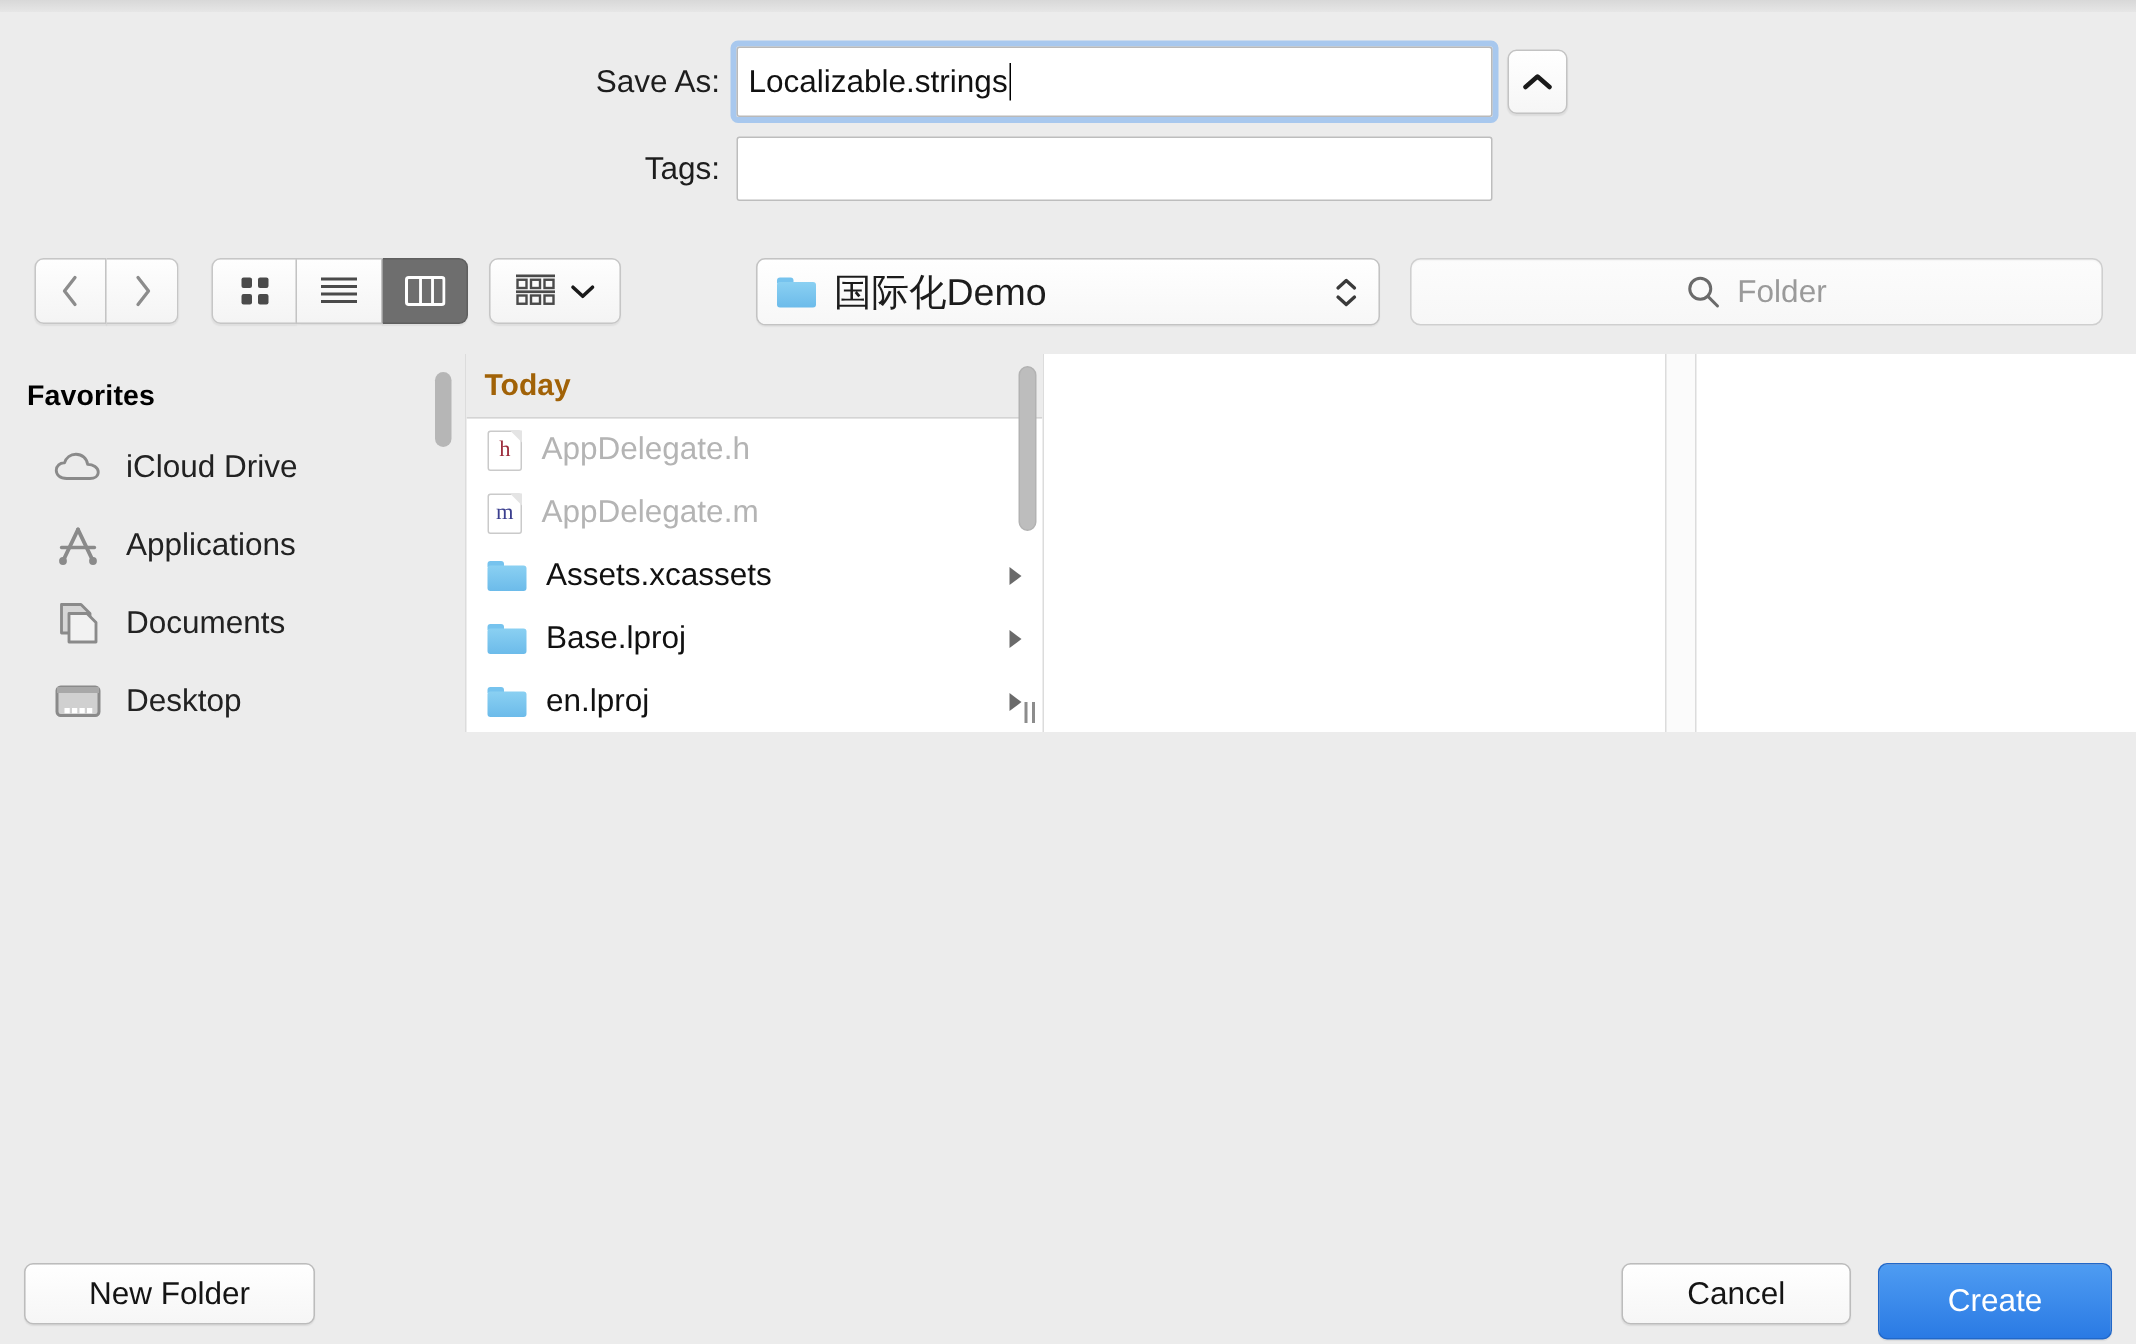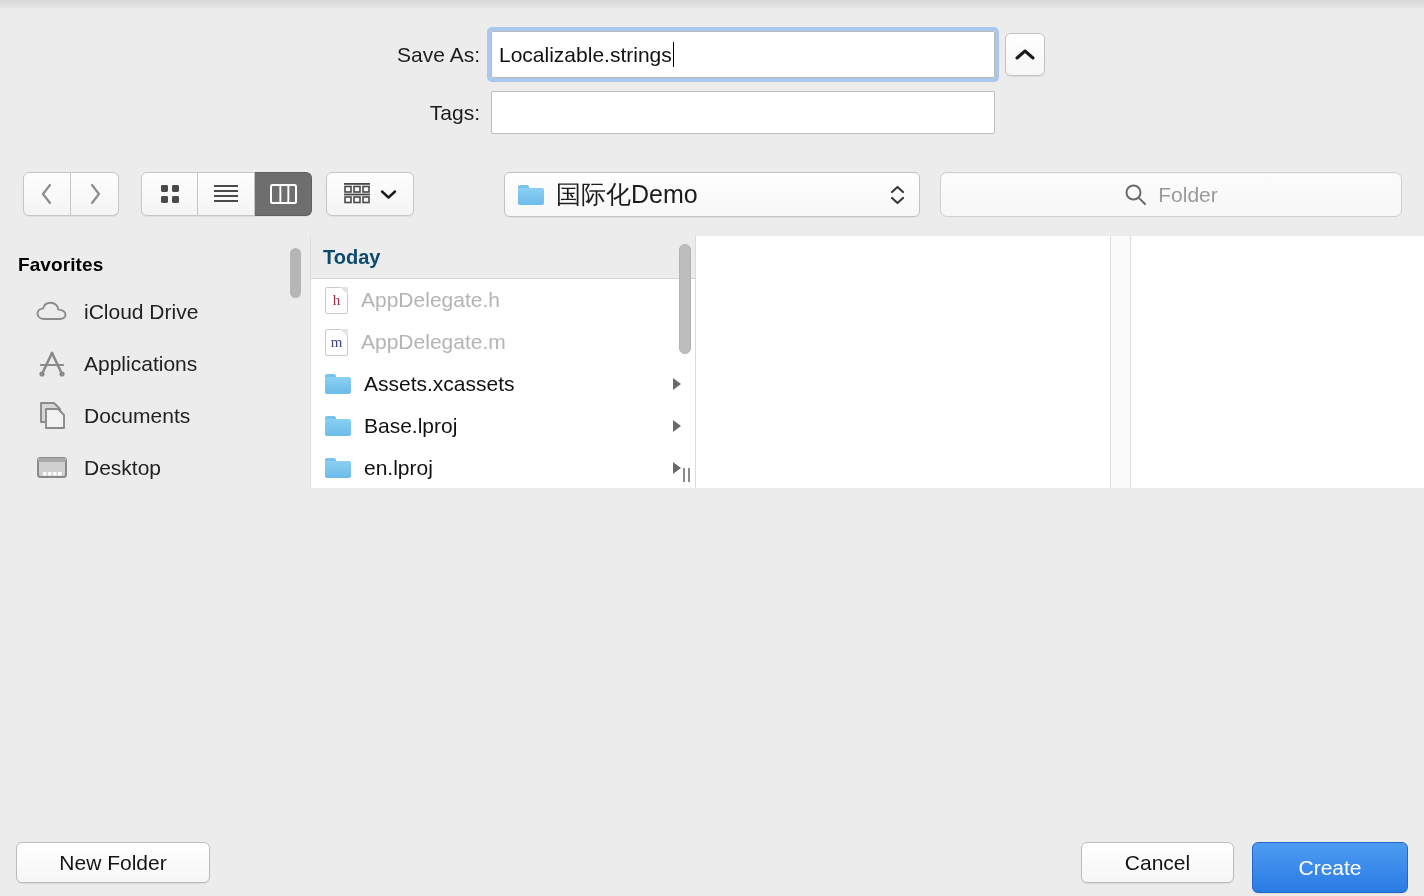--- a/index.html
+++ b/index.html
@@ -146,21 +146,21 @@
     border-left: 1px solid #dcdcdc; overflow: hidden;
   }
   .col1 { left: 310px; width: 385px; }
   .col2 { left: 695px; width: 415px; }
   .col3 { left: 1110px; width: 20px; background: #fbfbfb; }
   .col4 { left: 1130px; width: 294px; }
 
   .group-header {
     height: 43px; background: #ececec; border-bottom: 1px solid #d4d4d4;
     display: flex; align-items: center; padding-left: 12px;
-    font-size: 20px; font-weight: bold; color: #0c4a6e;
+    font-size: 20px; font-weight: bold; color: #a16207;
   }
   .file-row { display: flex; align-items: center; height: 42px; padding-left: 14px; gap: 13px; position: relative; }
   .file-name { font-size: 21px; color: #111; white-space: nowrap; }
   .file-name.dim { color: #b4b4b4; }
   .disclosure { position: absolute; right: 12px; top: 50%; transform: translateY(-50%); }
 
   .col-scroll {
     position: absolute; right: 4px; top: 8px; width: 12px; height: 110px;
     background: #bdbdbd; border-radius: 7px; border: 1px solid #b2b2b2;
   }

